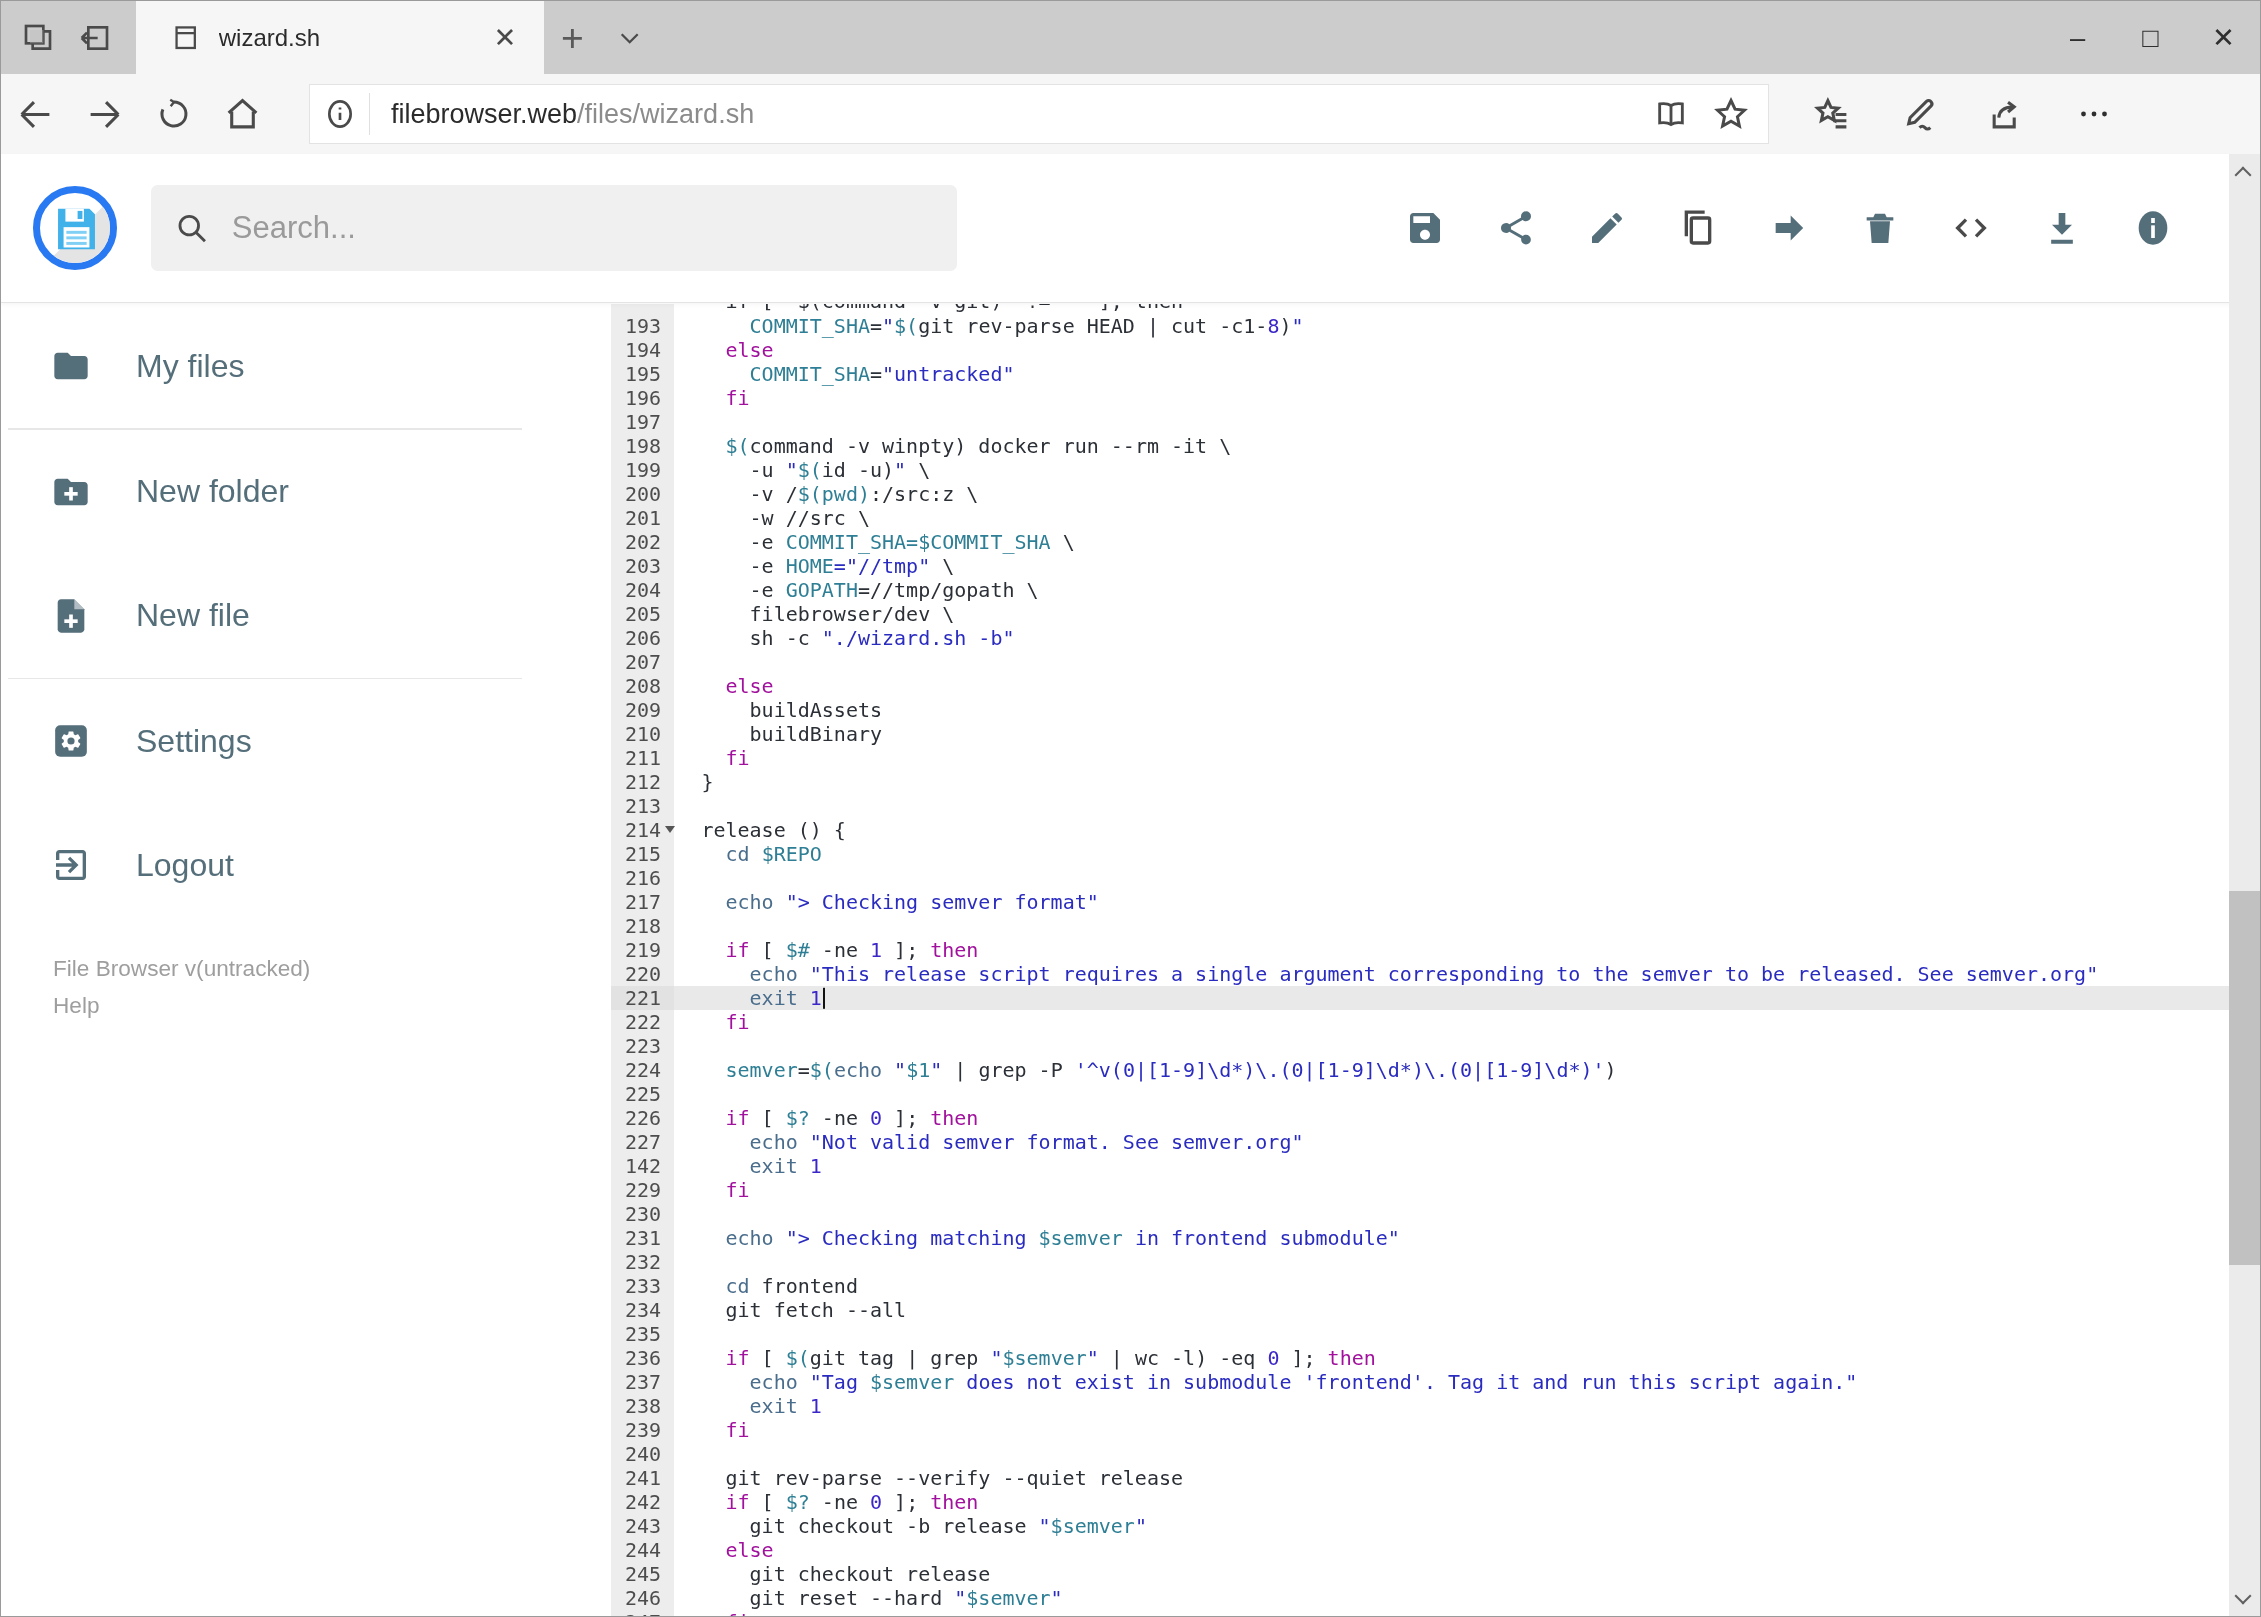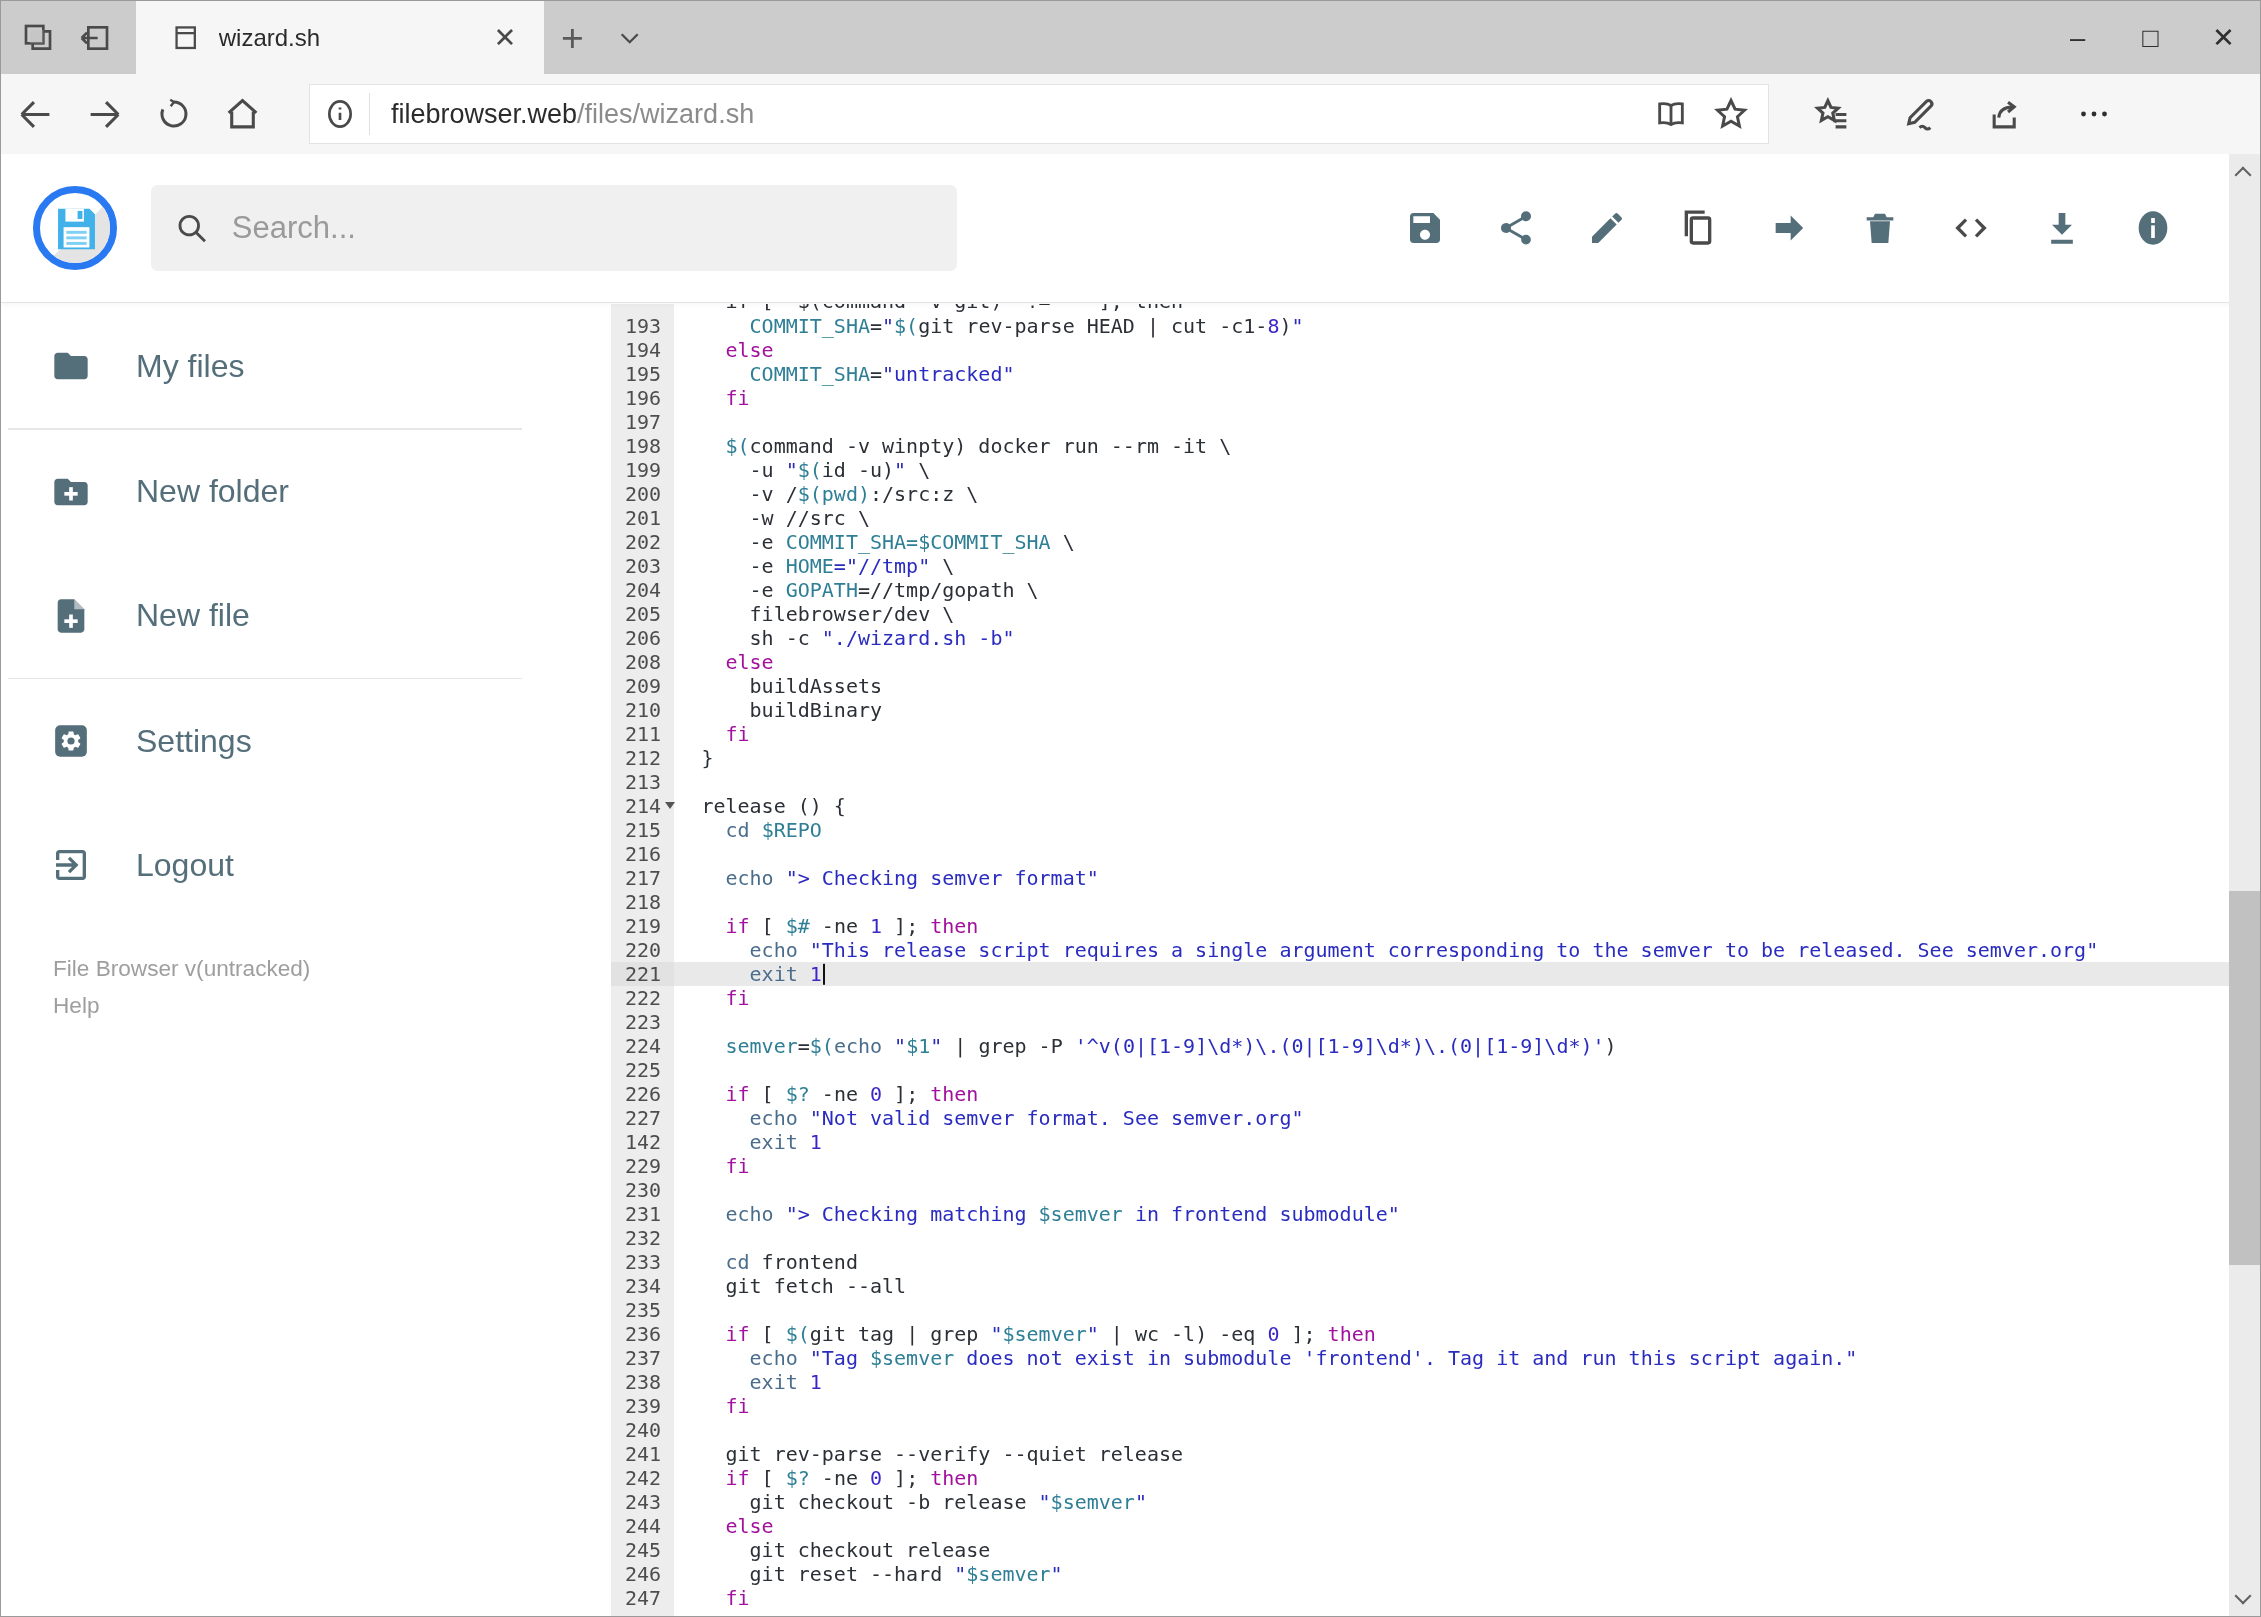--- a/index.html
+++ b/index.html
@@ -325,20 +325,21 @@
         <div class="crow"><div class="ln">197</div><div class="lc"></div></div>
         <div class="crow"><div class="ln">198</div><div class="lc"><span class="pln">  </span><span class="var">$(</span><span class="pln">command -v winpty) docker run --rm -it \</span></div></div>
         <div class="crow"><div class="ln">199</div><div class="lc"><span class="pln">    -u </span><span class="str">"</span><span class="var">$(</span><span class="pln">id -u)</span><span class="str">"</span><span class="pln"> \</span></div></div>
         <div class="crow"><div class="ln">200</div><div class="lc"><span class="pln">    -v /</span><span class="var">$(pwd)</span><span class="pln">:/src:z \</span></div></div>
         <div class="crow"><div class="ln">201</div><div class="lc"><span class="pln">    -w //src \</span></div></div>
         <div class="crow"><div class="ln">202</div><div class="lc"><span class="pln">    -e </span><span class="var">COMMIT_SHA=$COMMIT_SHA</span><span class="pln"> \</span></div></div>
         <div class="crow"><div class="ln">203</div><div class="lc"><span class="pln">    -e </span><span class="var">HOME</span><span class="str">="//tmp"</span><span class="pln"> \</span></div></div>
         <div class="crow"><div class="ln">204</div><div class="lc"><span class="pln">    -e </span><span class="var">GOPATH</span><span class="pln">=//tmp/gopath \</span></div></div>
         <div class="crow"><div class="ln">205</div><div class="lc"><span class="pln">    filebrowser/dev \</span></div></div>
         <div class="crow"><div class="ln">206</div><div class="lc"><span class="pln">    sh -c </span><span class="str">"./wizard.sh -b"</span></div></div>
+        <div class="crow"><div class="ln">207</div><div class="lc"></div></div>
         <div class="crow"><div class="ln">208</div><div class="lc"><span class="pln">  </span><span class="kw">else</span></div></div>
         <div class="crow"><div class="ln">209</div><div class="lc"><span class="pln">    buildAssets</span></div></div>
         <div class="crow"><div class="ln">210</div><div class="lc"><span class="pln">    buildBinary</span></div></div>
         <div class="crow"><div class="ln">211</div><div class="lc"><span class="pln">  </span><span class="kw">fi</span></div></div>
         <div class="crow"><div class="ln">212</div><div class="lc"><span class="pln">}</span></div></div>
         <div class="crow"><div class="ln">213</div><div class="lc"></div></div>
         <div class="crow"><div class="ln">214<span class="fold"></span></div><div class="lc"><span class="pln">release () {</span></div></div>
         <div class="crow"><div class="ln">215</div><div class="lc"><span class="pln">  </span><span class="bi">cd</span><span class="pln"> </span><span class="var">$REPO</span></div></div>
         <div class="crow"><div class="ln">216</div><div class="lc"></div></div>
         <div class="crow"><div class="ln">217</div><div class="lc"><span class="pln">  </span><span class="bi">echo</span><span class="pln"> </span><span class="str">"&gt; Checking semver format"</span></div></div>

